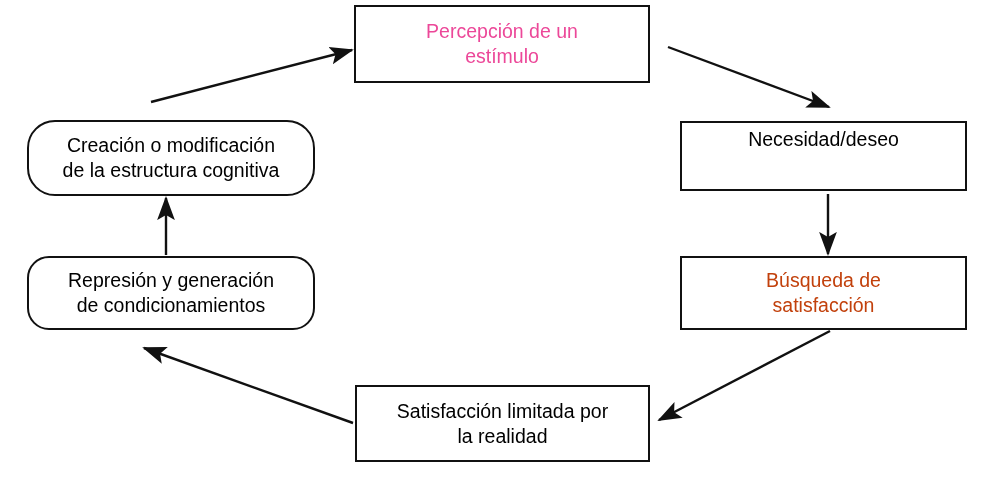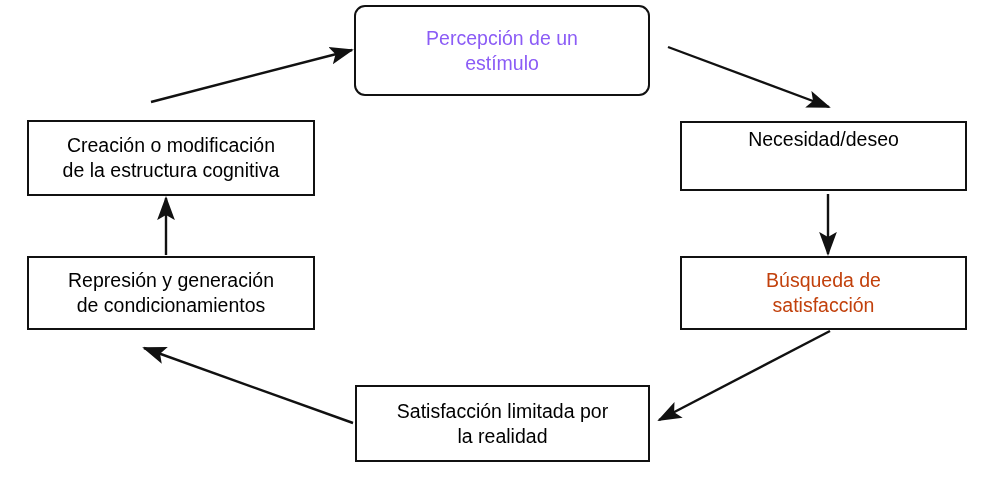--- a/index.html
+++ b/index.html
@@ -53,42 +53,42 @@
       </marker>
     </defs>
     <line class="arrow" id="a0" stroke="#111111" stroke-width="2.4" marker-end="url(#ah)" x1="151" y1="102" x2="352" y2="50"></line>
     <line class="arrow" id="a1" stroke="#111111" stroke-width="2.4" marker-end="url(#ah)" x1="668" y1="47" x2="829" y2="107"></line>
     <line class="arrow" id="a2" stroke="#111111" stroke-width="2.4" marker-end="url(#ah)" x1="828" y1="194" x2="828" y2="254"></line>
     <line class="arrow" id="a3" stroke="#111111" stroke-width="2.4" marker-end="url(#ah)" x1="830" y1="331" x2="659" y2="420"></line>
     <line class="arrow" id="a4" stroke="#111111" stroke-width="2.4" marker-end="url(#ah)" x1="353" y1="423" x2="144" y2="348"></line>
     <line class="arrow" id="a5" stroke="#111111" stroke-width="2.4" marker-end="url(#ah)" x1="166" y1="255" x2="166" y2="198"></line>
   </svg>
 
-  <div class="node vcenter" id="n0" style="left: 354px; top: 5px; width: 296px; height: 91px; border-color: rgb(17, 17, 17); color: #8b5cf6; border-radius: 11px;">
+  <div class="node vcenter" id="n0" style="left: 354px; top: 5px; width: 296px; height: 78px; border-color: rgb(17, 17, 17); color: #ec4899;">
     <span class="label">Percepción de un
 estímulo</span>
   </div>
 
   <div class="node vtop" id="n1" style="left: 680px; top: 121px; width: 287px; height: 70px; border-color: rgb(17, 17, 17); color: rgb(0, 0, 0);">
     <span class="label">Necesidad/deseo</span>
   </div>
 
   <div class="node vcenter" id="n2" style="left: 680px; top: 256px; width: 287px; height: 74px; border-color: rgb(17, 17, 17); color: #c2410c;">
     <span class="label">Búsqueda de
 satisfacción</span>
   </div>
 
   <div class="node vcenter" id="n3" style="left: 355px; top: 385px; width: 295px; height: 77px; border-color: rgb(17, 17, 17); color: rgb(0, 0, 0);">
     <span class="label">Satisfacción limitada por
 la realidad</span>
   </div>
 
-  <div class="node vcenter" id="n4" style="left: 27px; top: 256px; width: 288px; height: 74px; border-color: rgb(17, 17, 17); color: rgb(0, 0, 0);">
+  <div class="node vcenter" id="n4" style="left: 27px; top: 256px; width: 288px; height: 74px; border-color: rgb(17, 17, 17); color: rgb(0, 0, 0); border-radius: 22px;">
     <span class="label">Represión y generación
 de condicionamientos</span>
   </div>
 
-  <div class="node vcenter" id="n5" style="left: 27px; top: 120px; width: 288px; height: 76px; border-color: rgb(17, 17, 17); color: rgb(0, 0, 0);">
+  <div class="node vcenter" id="n5" style="left: 27px; top: 120px; width: 288px; height: 76px; border-color: rgb(17, 17, 17); color: rgb(0, 0, 0); border-radius: 28px;">
     <span class="label">Creación o modificación
 de la estructura cognitiva</span>
   </div>
 
 </div>
 
 </body></html>

